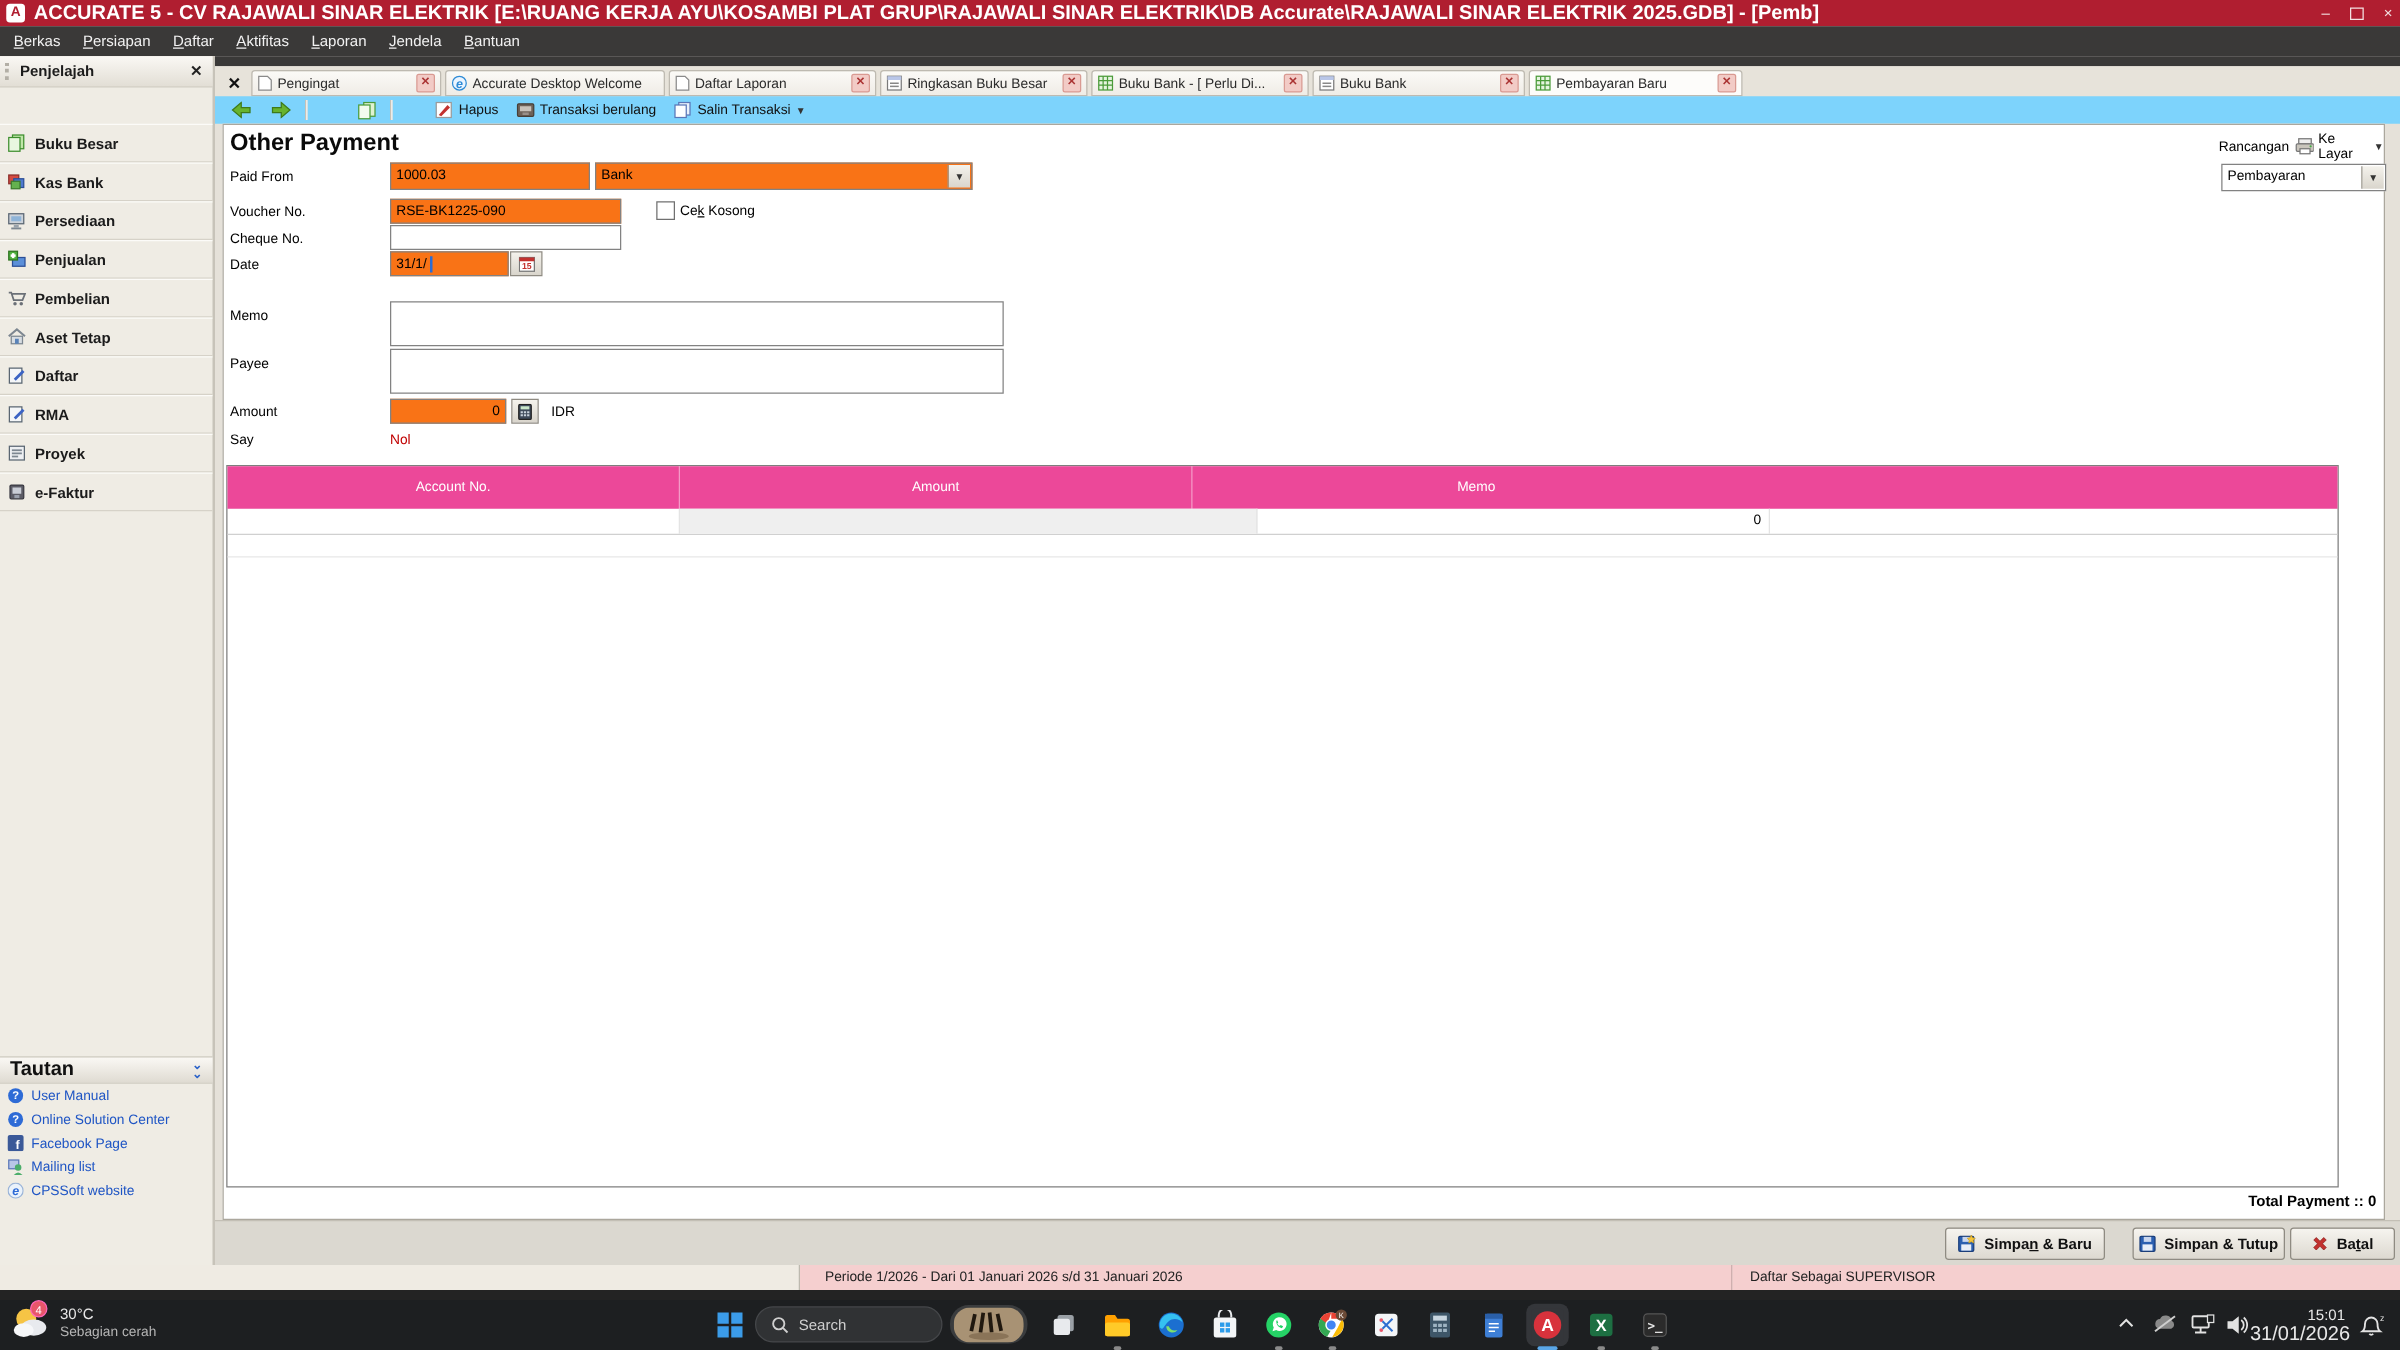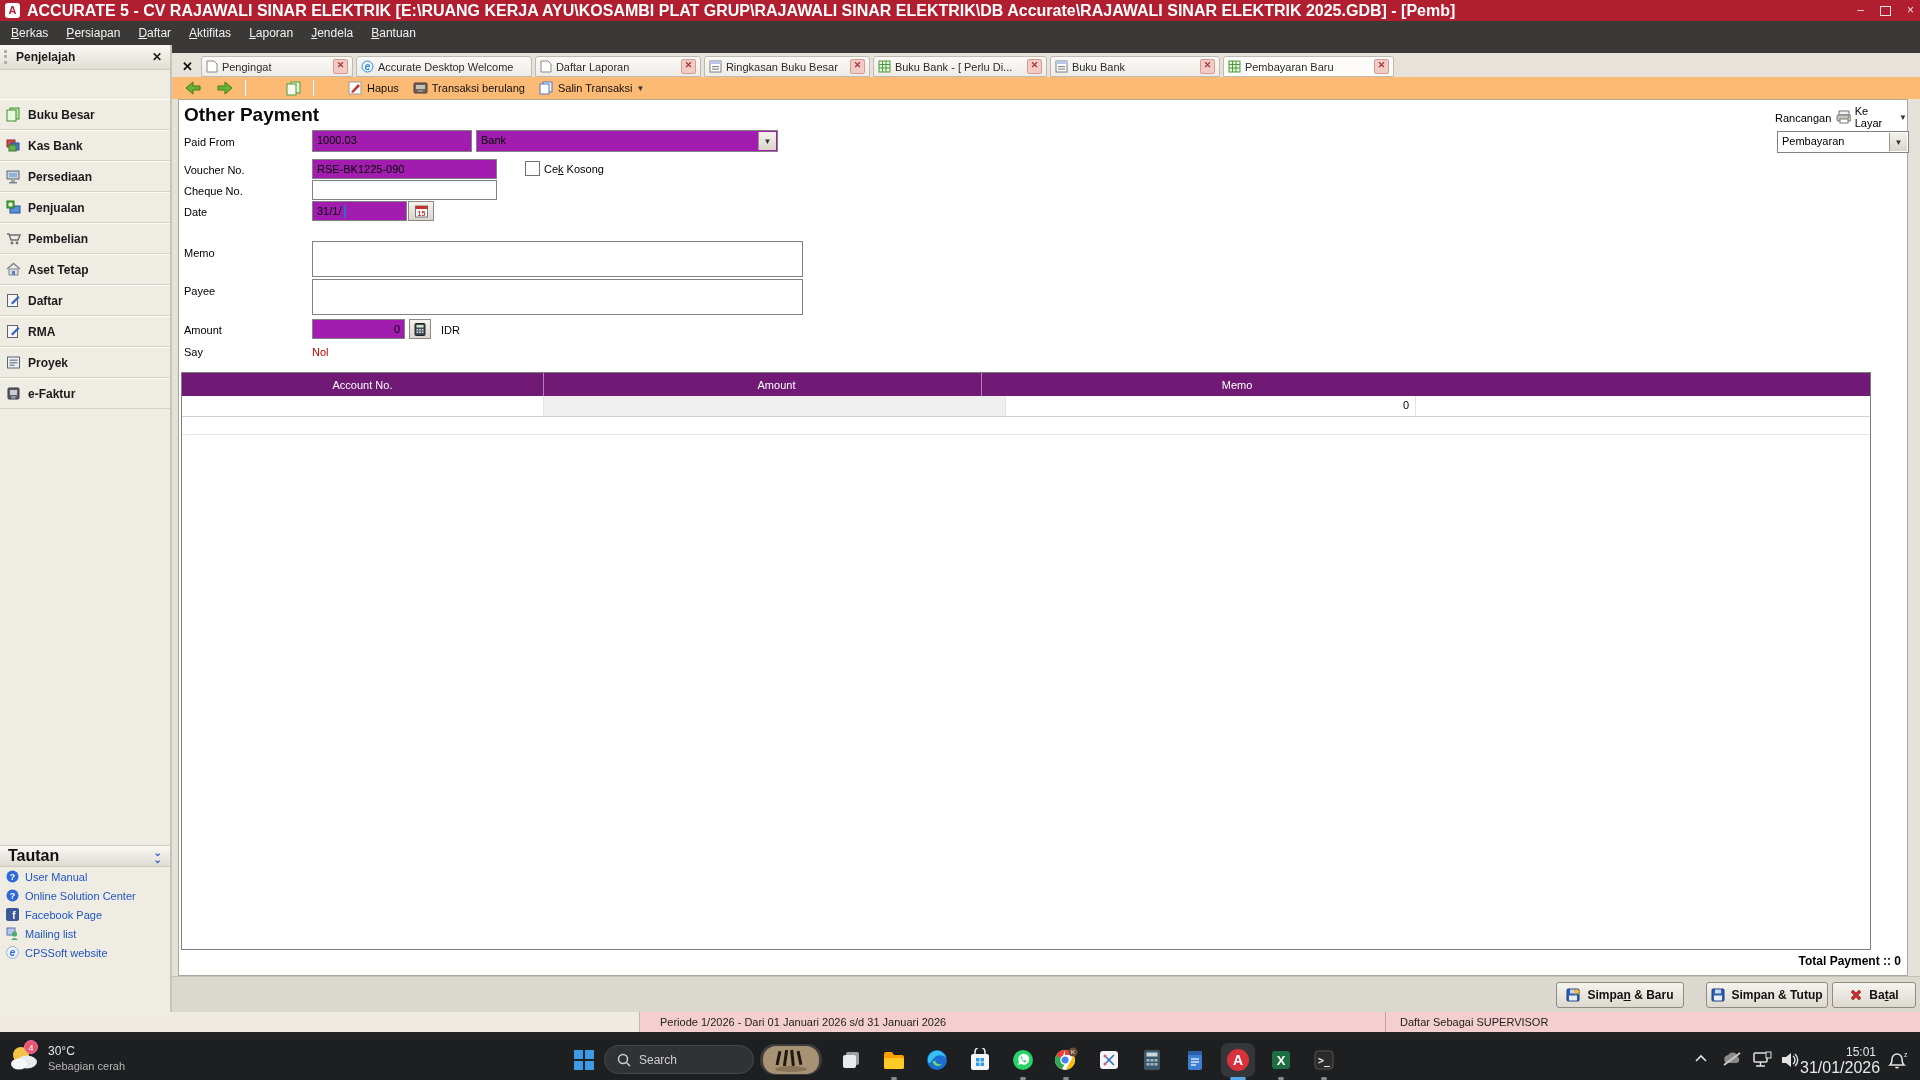--- a/index.html
+++ b/index.html
@@ -32,36 +32,36 @@
   .linkitem{height:19px;display:flex;align-items:center;gap:6px;padding-left:6px;}
   .linkitem .lilabel{font-size:11px;color:#1F55C4;}
   
   #mainfill{left:172px;top:45px;right:0;width:1748px;height:8px;background:#3A3938;}
   #tabstrip{left:172px;top:53px;width:1748px;height:24px;background:#E7E3DA;display:flex;align-items:flex-end;}
   #tabclose-all{font-size:13px;font-weight:bold;color:#111;margin:0 8px 3px 10px;}
   .tab{height:21px;margin-right:3px;background:linear-gradient(#FBFAF7,#EFECE6);border:1px solid #BEBAB1;border-radius:3px 3px 0 0;display:flex;align-items:center;padding:0 4px;box-sizing:border-box;gap:4px;}
   .tlabel{font-size:11px;color:#2b2b2b;white-space:nowrap;overflow:hidden;flex:1;}
   .tclose{width:13px;height:13px;background:#F2CBC6;border:1px solid #D99A92;border-radius:2px;color:#A33;font-size:9px;line-height:11px;text-align:center;font-weight:bold;flex:none;}
   .ticon{flex:none;display:inline-flex;}
-  #toolbar{left:172px;top:77px;width:1748px;height:22px;background:#fdba74;display:flex;align-items:center;gap:6px;padding-left:8px;box-sizing:border-box;}
+  #toolbar{left:172px;top:77px;width:1748px;height:22px;background:#7dd3fc;display:flex;align-items:center;gap:6px;padding-left:8px;box-sizing:border-box;}
   .tbbtn{display:flex;align-items:center;gap:4px;font-size:11px;color:#111;padding:1px 4px;}
   .tbsep{width:1px;height:16px;background:#C6C2B8;border-right:1px solid #FAF9F6;}
   
   #content{left:178px;top:99px;width:1730px;height:877px;background:#fff;border:1px solid #ABA79D;box-sizing:border-box;}
   .flabel{position:absolute;font-size:11px;color:#000;}
   .field{position:absolute;font-size:11px;color:#000;background:#fff;border:1px solid #828282;box-sizing:border-box;padding:3px 4px;}
-  .yellow{background:#a21caf;}
+  .yellow{background:#f97316;}
   .combo-arrow{position:absolute;right:1px;top:1px;bottom:1px;width:17px;background:linear-gradient(#F4F2EC,#D9D5CC);border-left:1px solid #9A968C;font-size:8px;color:#333;display:flex;align-items:center;justify-content:center;}
   .minibtn{position:absolute;background:linear-gradient(#F4F2EC,#D9D5CC);border:1px solid #8F8B82;box-sizing:border-box;display:flex;align-items:center;justify-content:center;}
   #heading{position:absolute;left:5px;top:4px;font-size:19px;font-weight:bold;color:#0a0a0a;}
   #sayval{position:absolute;left:133px;top:246px;font-size:11px;color:#C00000;}
   .caret{position:absolute;left:31px;top:3px;width:1.5px;height:13px;background:#2B6CD4;}
   
   #grid{position:absolute;left:2px;top:272px;width:1690px;height:578px;border:1px solid #7E7E7E;box-sizing:border-box;background:#fff;}
-  #gridhead{display:flex;height:23px;background:#701a75;gap:28px;}
+  #gridhead{display:flex;height:34px;background:#ec4899;}
   #gridhead .hc{color:#fff;font-size:11px;display:flex;align-items:center;justify-content:center;border-right:1px solid rgba(255,255,255,.45);box-sizing:border-box;}
   .grow{display:flex;height:20px;border-bottom:1px solid #D0D0D0;}
   .grow .gc{font-size:11px;box-sizing:border-box;border-right:1px solid #E4E4E4;padding:3px 6px;}
   .grow2{height:17px;border-bottom:1px solid #E7E7E7;}
   #totalpay{position:absolute;right:6px;top:854px;font-size:12px;font-weight:bold;color:#000;}
   
   #rancangan-label{position:absolute;left:1596px;top:12px;font-size:11px;}
   #kelayar{position:absolute;left:1657px;top:7px;height:20px;display:flex;align-items:center;gap:4px;font-size:11px;}
   #template-select{position:absolute;left:1598px;top:31px;width:132px;height:22px;}
   

